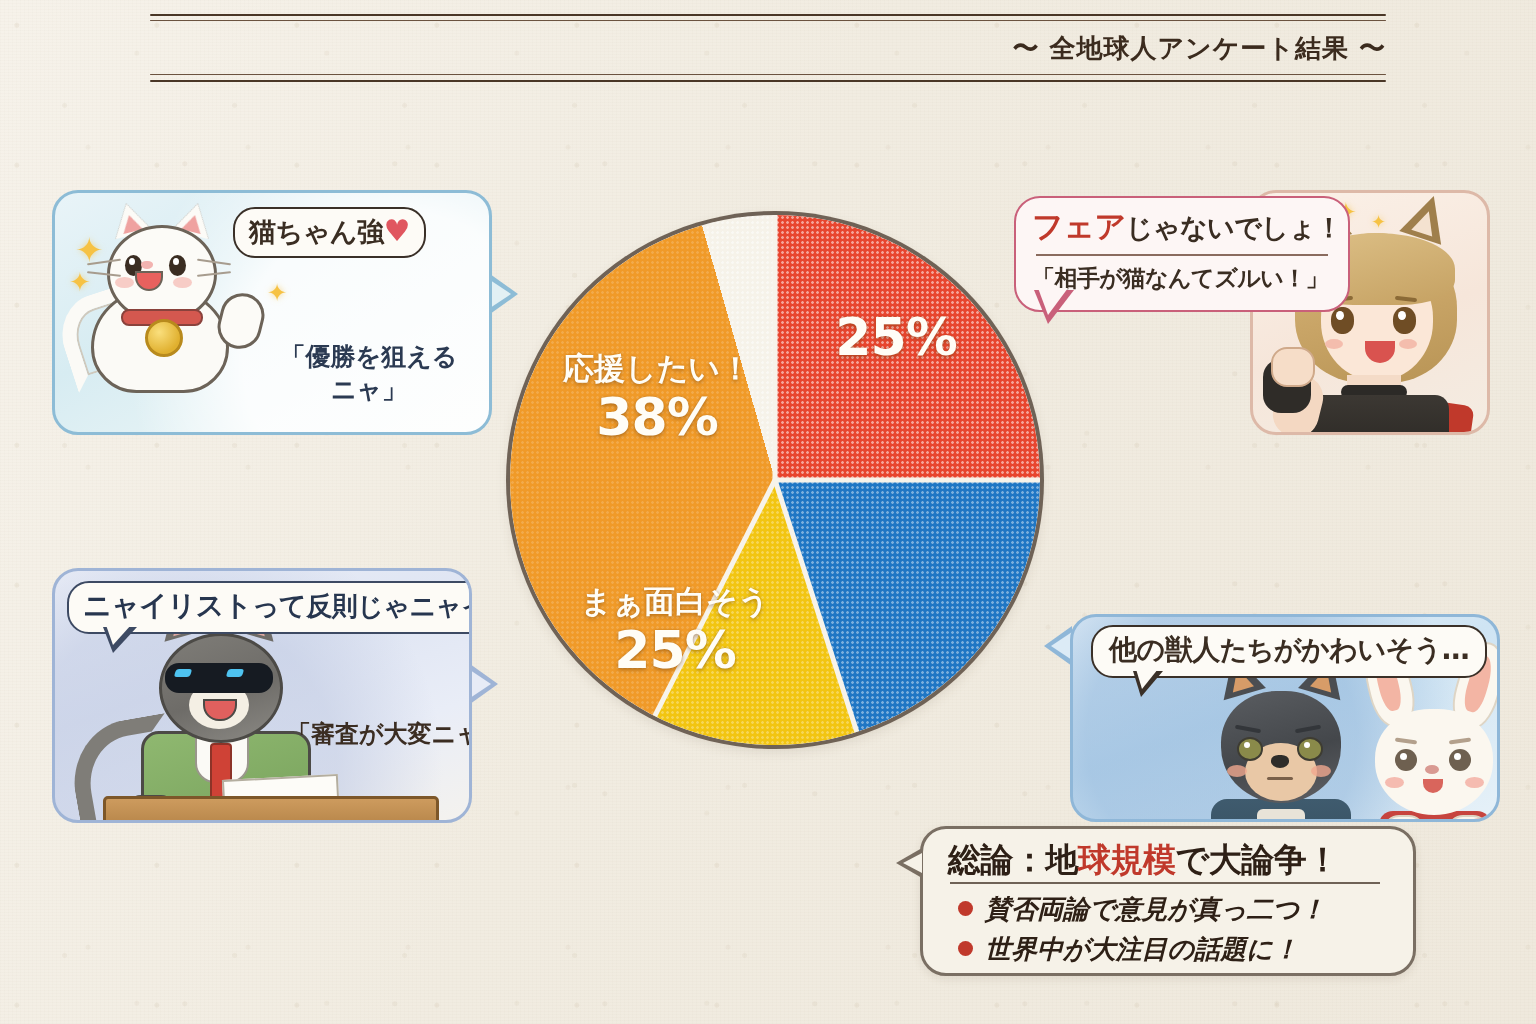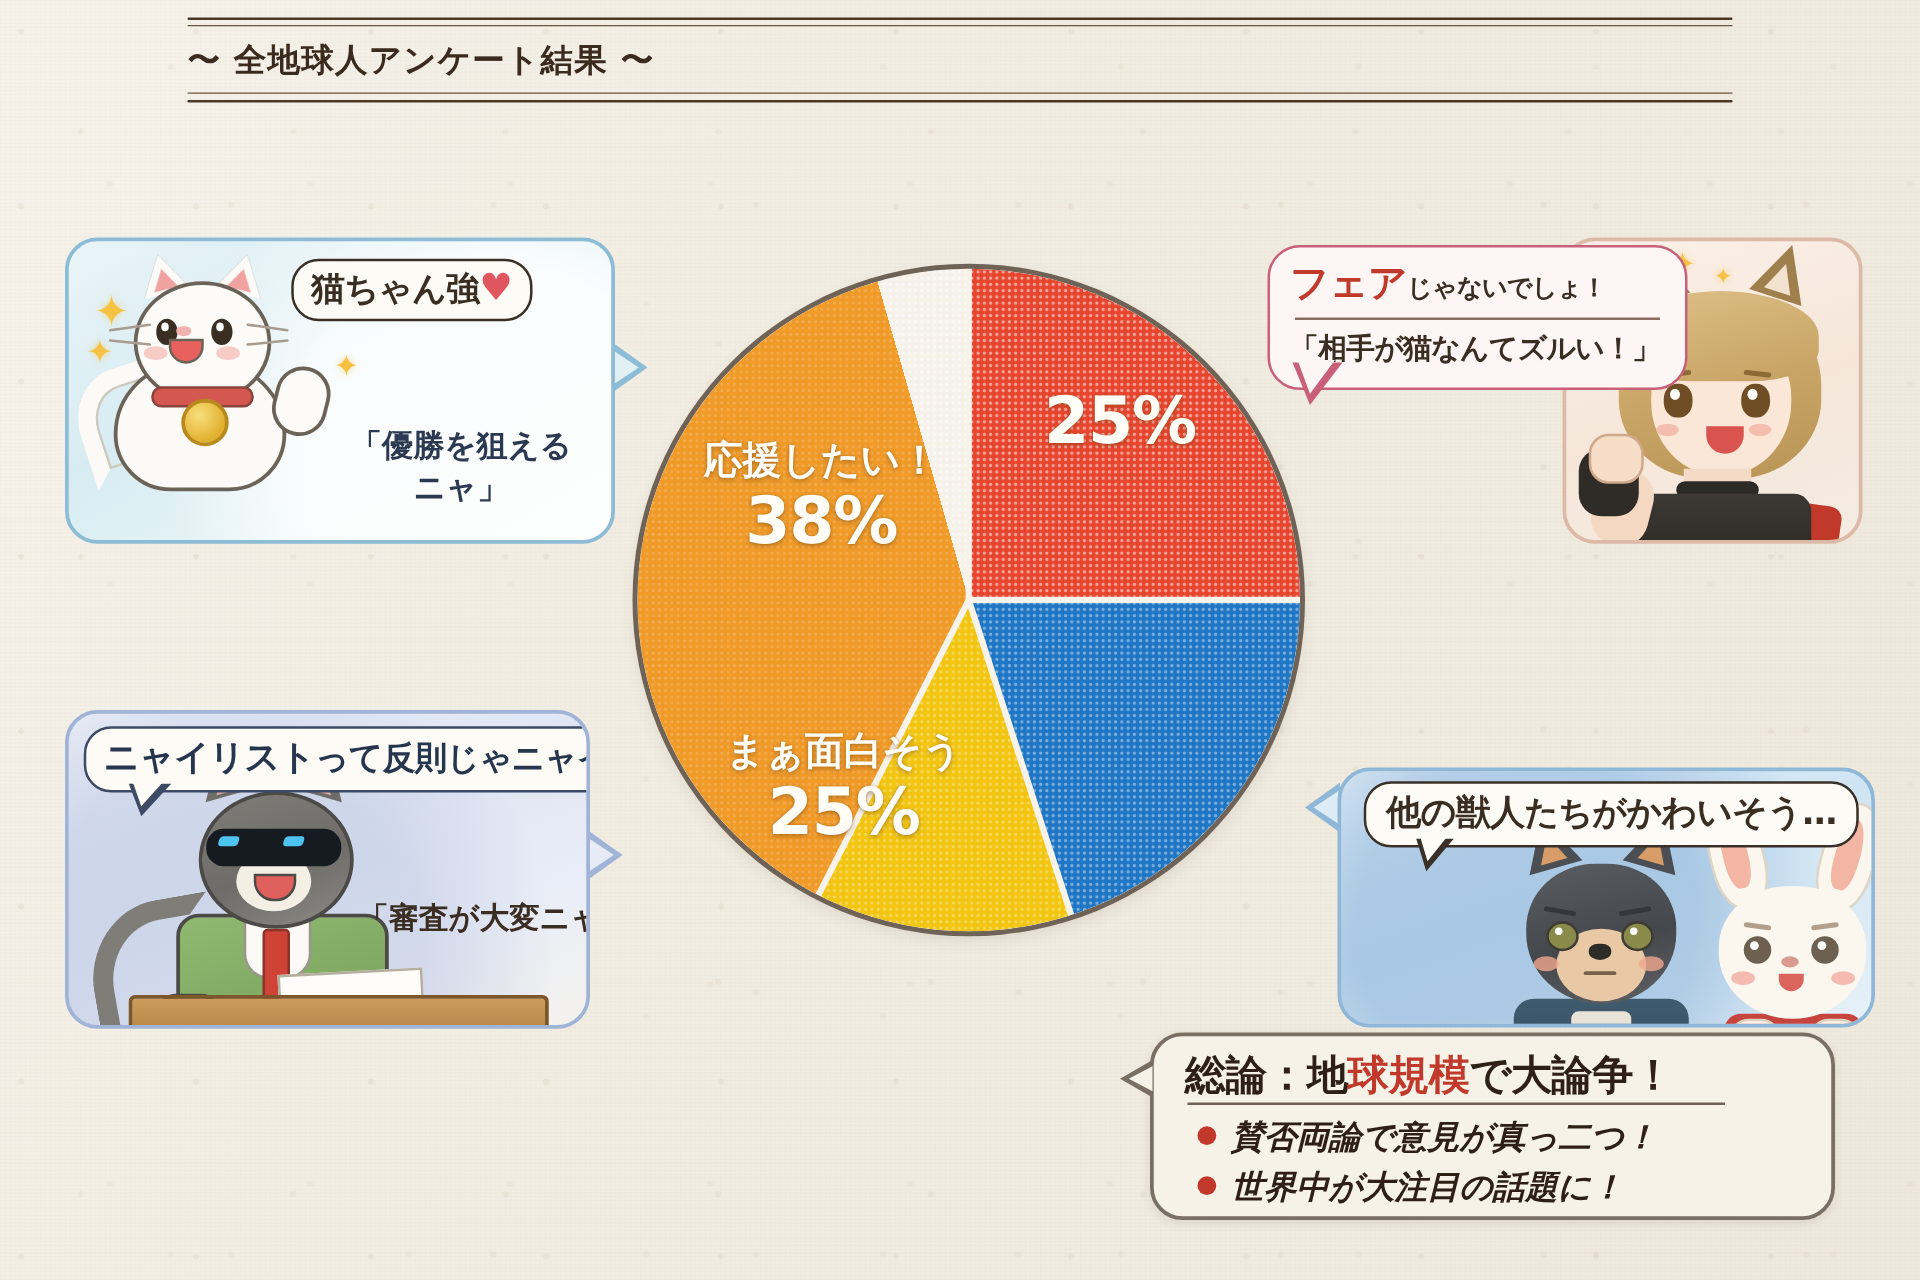--- a/index.html
+++ b/index.html
@@ -45,21 +45,21 @@
   .rule-bot:after{top:0;height:1px;background:#6b5340;}
 
   .title{
     text-align:center;font-size:53px;font-weight:900;color:#2e2016;
     letter-spacing:-1px;line-height:1.15;margin-top:14px;white-space:nowrap;
     text-shadow:1px 1px 0 rgba(255,255,255,.6);
   }
   .title .accent{color:#cf3524;}
   .title .brk{color:#cf3524;}
   .subtitle{
-    text-align:left;font-size:26px;font-weight:800;color:#3b2b1e;
+    text-align:right;font-size:26px;font-weight:800;color:#3b2b1e;
     margin-top:8px;letter-spacing:1px;
   }
 
   
   .pie-wrap{position:absolute;left:510px;top:215px;width:530px;height:530px;}
   .pie{
     position:absolute;inset:0;border-radius:50%;
     box-shadow:0 0 0 4px #6f6256, 0 4px 14px rgba(90,70,50,.18);
     overflow:hidden;
     background:#f6f2e9;
@@ -212,21 +212,21 @@
   .bn-eye{position:absolute;width:22px;height:22px;background:#6e6050;border-radius:50%;}
   .bn-eye:after{content:"";position:absolute;left:5px;top:4px;width:7px;height:7px;background:#fff;border-radius:50%;}
   .bn-brow{position:absolute;width:22px;height:4px;background:#b3a08c;border-radius:3px;}
   .bn-nose{position:absolute;left:94px;top:126px;width:14px;height:9px;background:#d99a92;border-radius:50%;}
   .bn-mouth{position:absolute;left:92px;top:140px;width:20px;height:14px;background:#d9655c;border-radius:0 0 12px 12px;}
   .bn-cheek{position:absolute;width:19px;height:11px;background:#f3b0a4;border-radius:50%;opacity:.85;}
   .bn-body{position:absolute;left:48px;top:172px;width:112px;height:80px;background:linear-gradient(#c8453f,#ac3730);border-radius:14px 14px 4px 4px;}
   .bn-paw{position:absolute;width:38px;height:34px;background:#fbf7ef;border:2px solid #ddd3c2;border-radius:16px;}
 
   
-  #summary{position:absolute;left:920px;top:826px;width:548px;height:150px;font-family:Liberation Mono, monospace;}
+  #summary{position:absolute;left:920px;top:826px;width:496px;height:150px;font-family:Liberation Mono, monospace;}
   #summary .box{
     position:absolute;inset:0;background:#f6f2e8;border:3.5px solid #7a6f63;border-radius:26px;
     box-shadow:0 3px 8px rgba(100,80,60,.12);
   }
   #summary .tail{position:absolute;left:-24px;top:22px;width:0;height:0;
     border-top:15px solid transparent;border-bottom:15px solid transparent;border-right:26px solid #7a6f63;}
   #summary .tail2{position:absolute;left:-17px;top:27px;width:0;height:0;
     border-top:10px solid transparent;border-bottom:10px solid transparent;border-right:19px solid #f6f2e8;}
   .sum-head{position:absolute;left:28px;top:12px;font-size:33px;font-weight:900;color:#2e2016;white-space:nowrap;letter-spacing:-.5px;}
   .sum-head .red{color:#c0392b;}
@@ -349,21 +349,21 @@
       <div class="fg-glove"></div>
       <div class="fg-fist"></div>
     </div>
     <div class="sparkle" style="left:82px;top:6px;font-size:26px;">✦</div>
     <div class="sparkle" style="left:118px;top:20px;font-size:18px;">✦</div>
   </div>
 </div>
 
 <div class="balloon pink" style="position:absolute;left:1014px;top:196px;width:300px;height:96px;border-radius:26px;padding:8px 16px;">
   <div style="white-space:nowrap;">
-    <span class="bal-txt pinkred" style="font-size:31px;">フェア</span><span class="bal-txt brown" style="font-size:20px;text-align:right;">じゃないでしょ！</span>
+    <span class="bal-txt pinkred" style="font-size:31px;">フェア</span><span class="bal-txt brown" style="font-size:27px;text-align:right;">じゃないでしょ！</span>
   </div>
   <div style="height:2px;background:#8a6b5e;margin:6px 4px 7px;"></div>
   <div class="bal-txt brown" style="font-size:23px;font-weight:800;">「相手が猫なんてズルい！」</div>
   <div style="position:absolute;left:18px;top:92px;width:0;height:0;border-left:14px solid transparent;border-right:26px solid transparent;border-top:34px solid #c9607a;"></div>
   <div style="position:absolute;left:22px;top:90px;width:0;height:0;border-left:10px solid transparent;border-right:20px solid transparent;border-top:27px solid #fdf6f5;"></div>
 </div>
 
 <div class="card" id="card-bl">
   <div class="tail"></div>
   <div class="tail2"></div>

